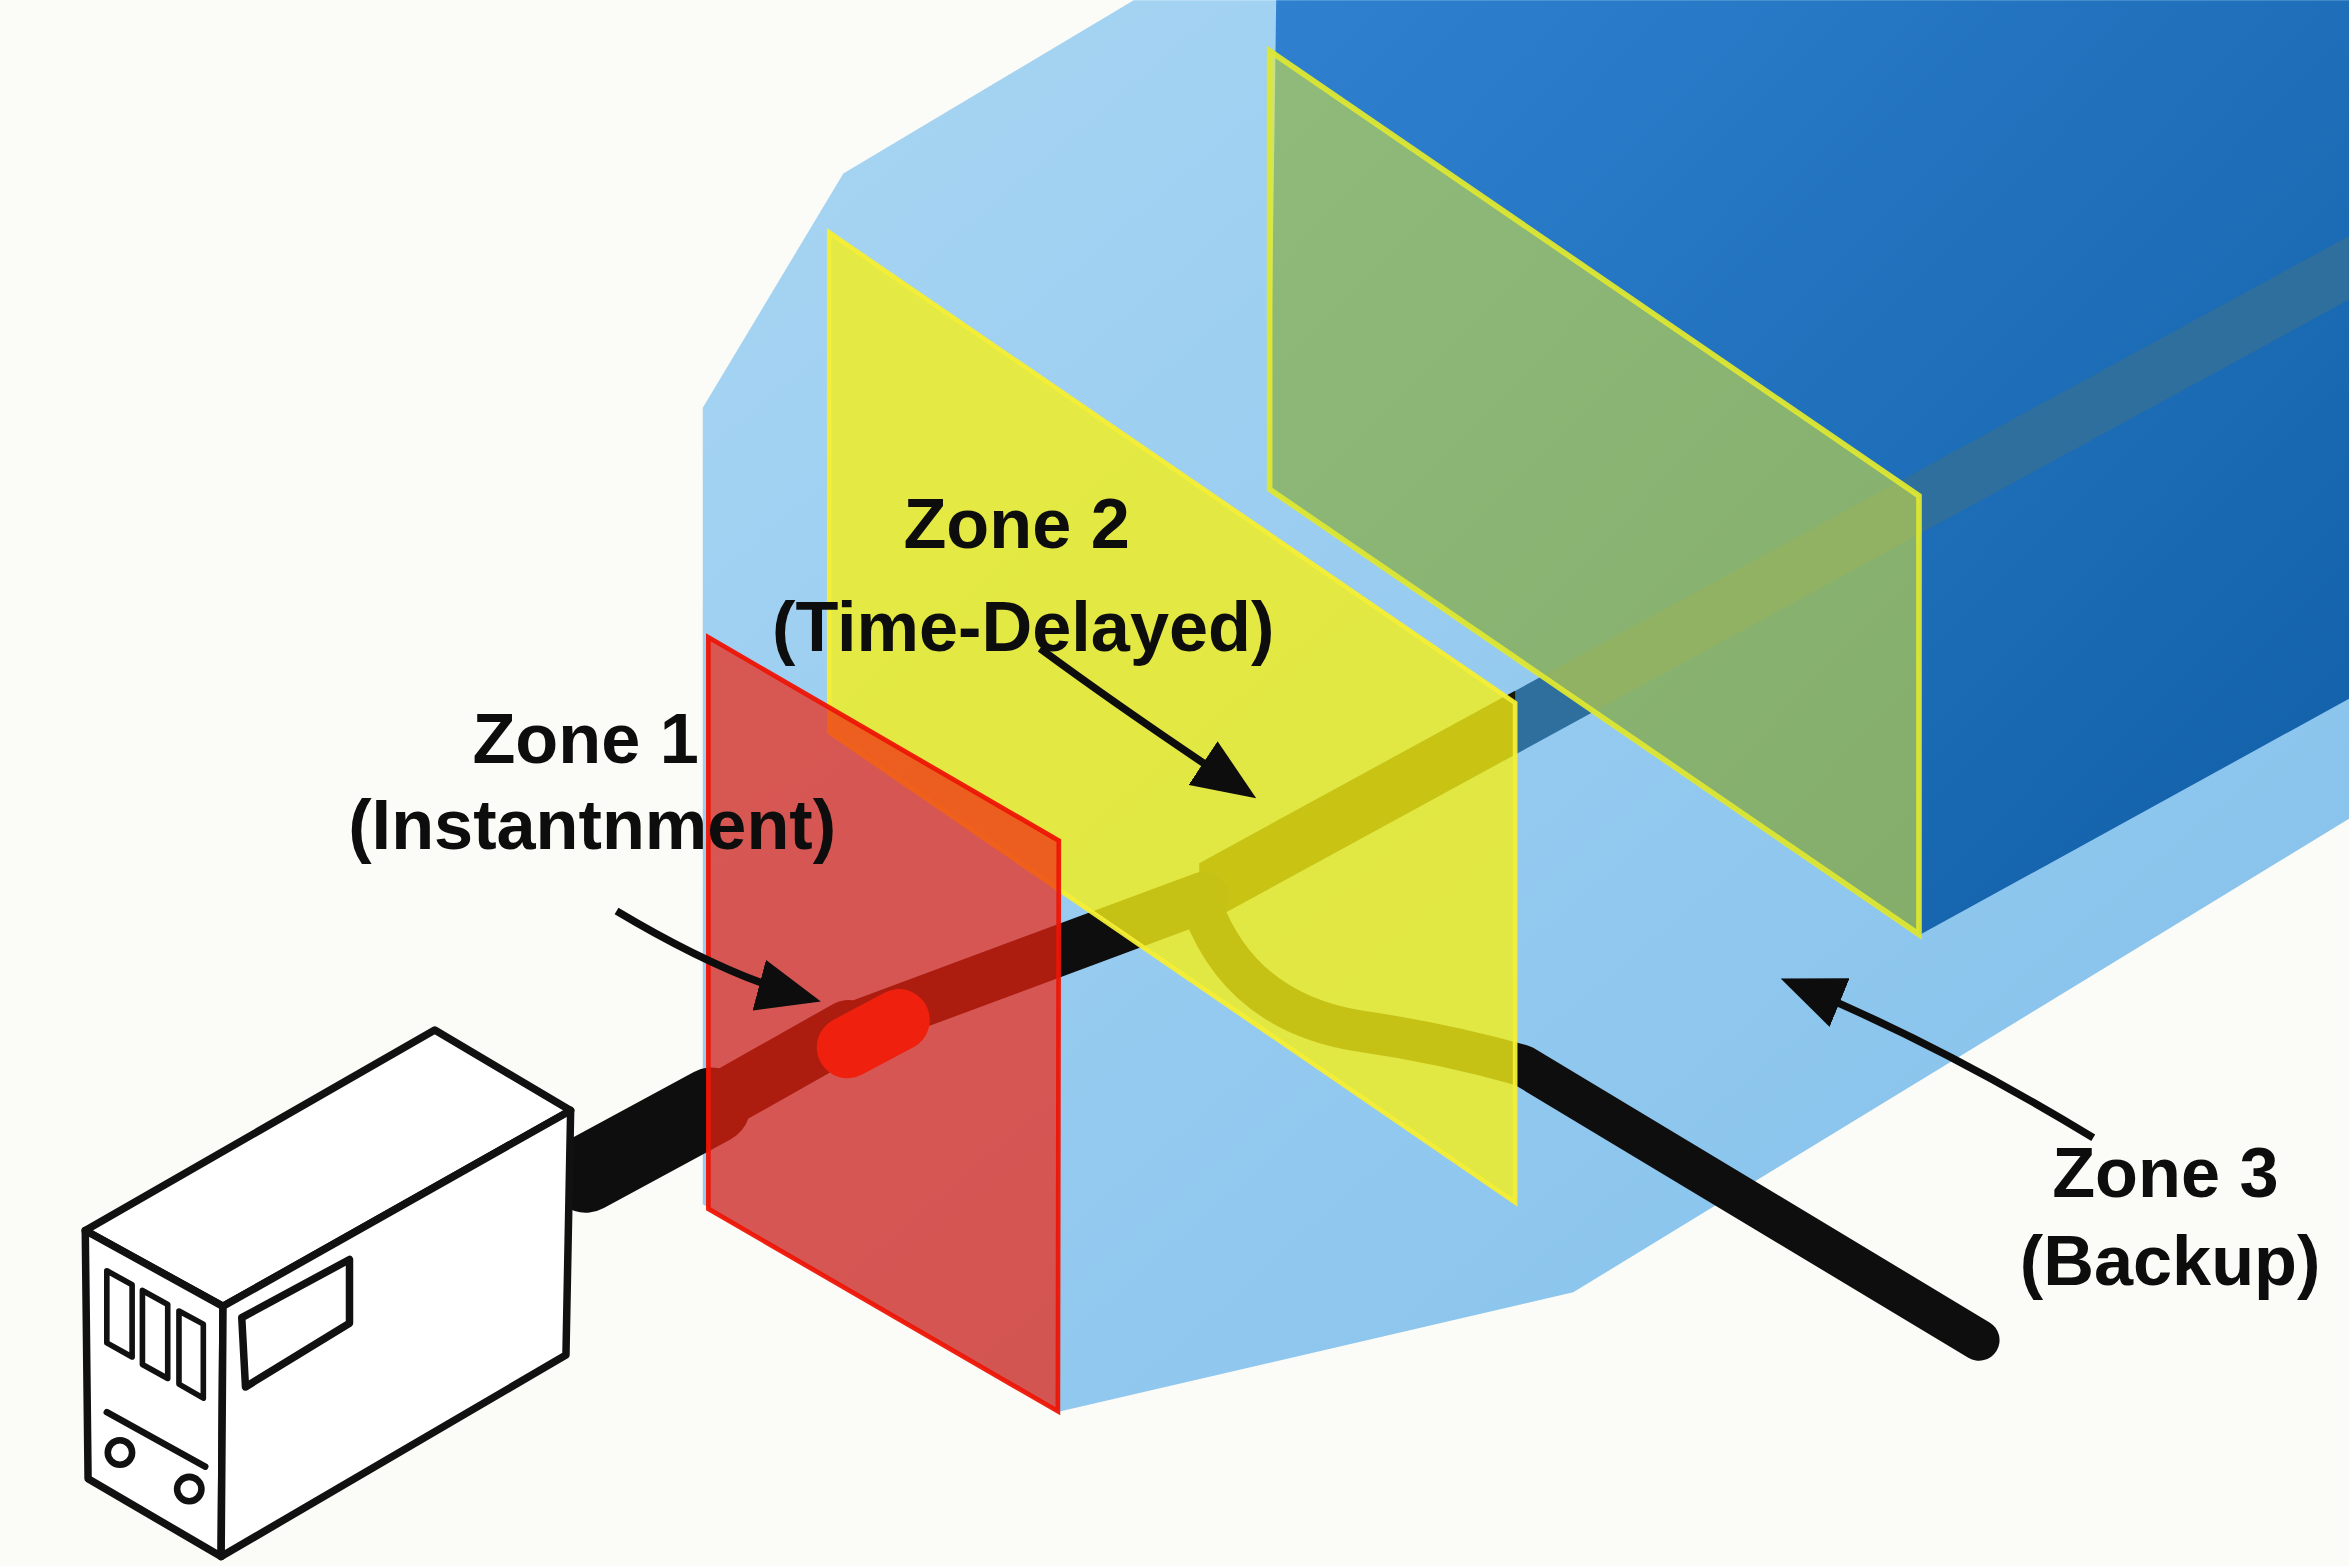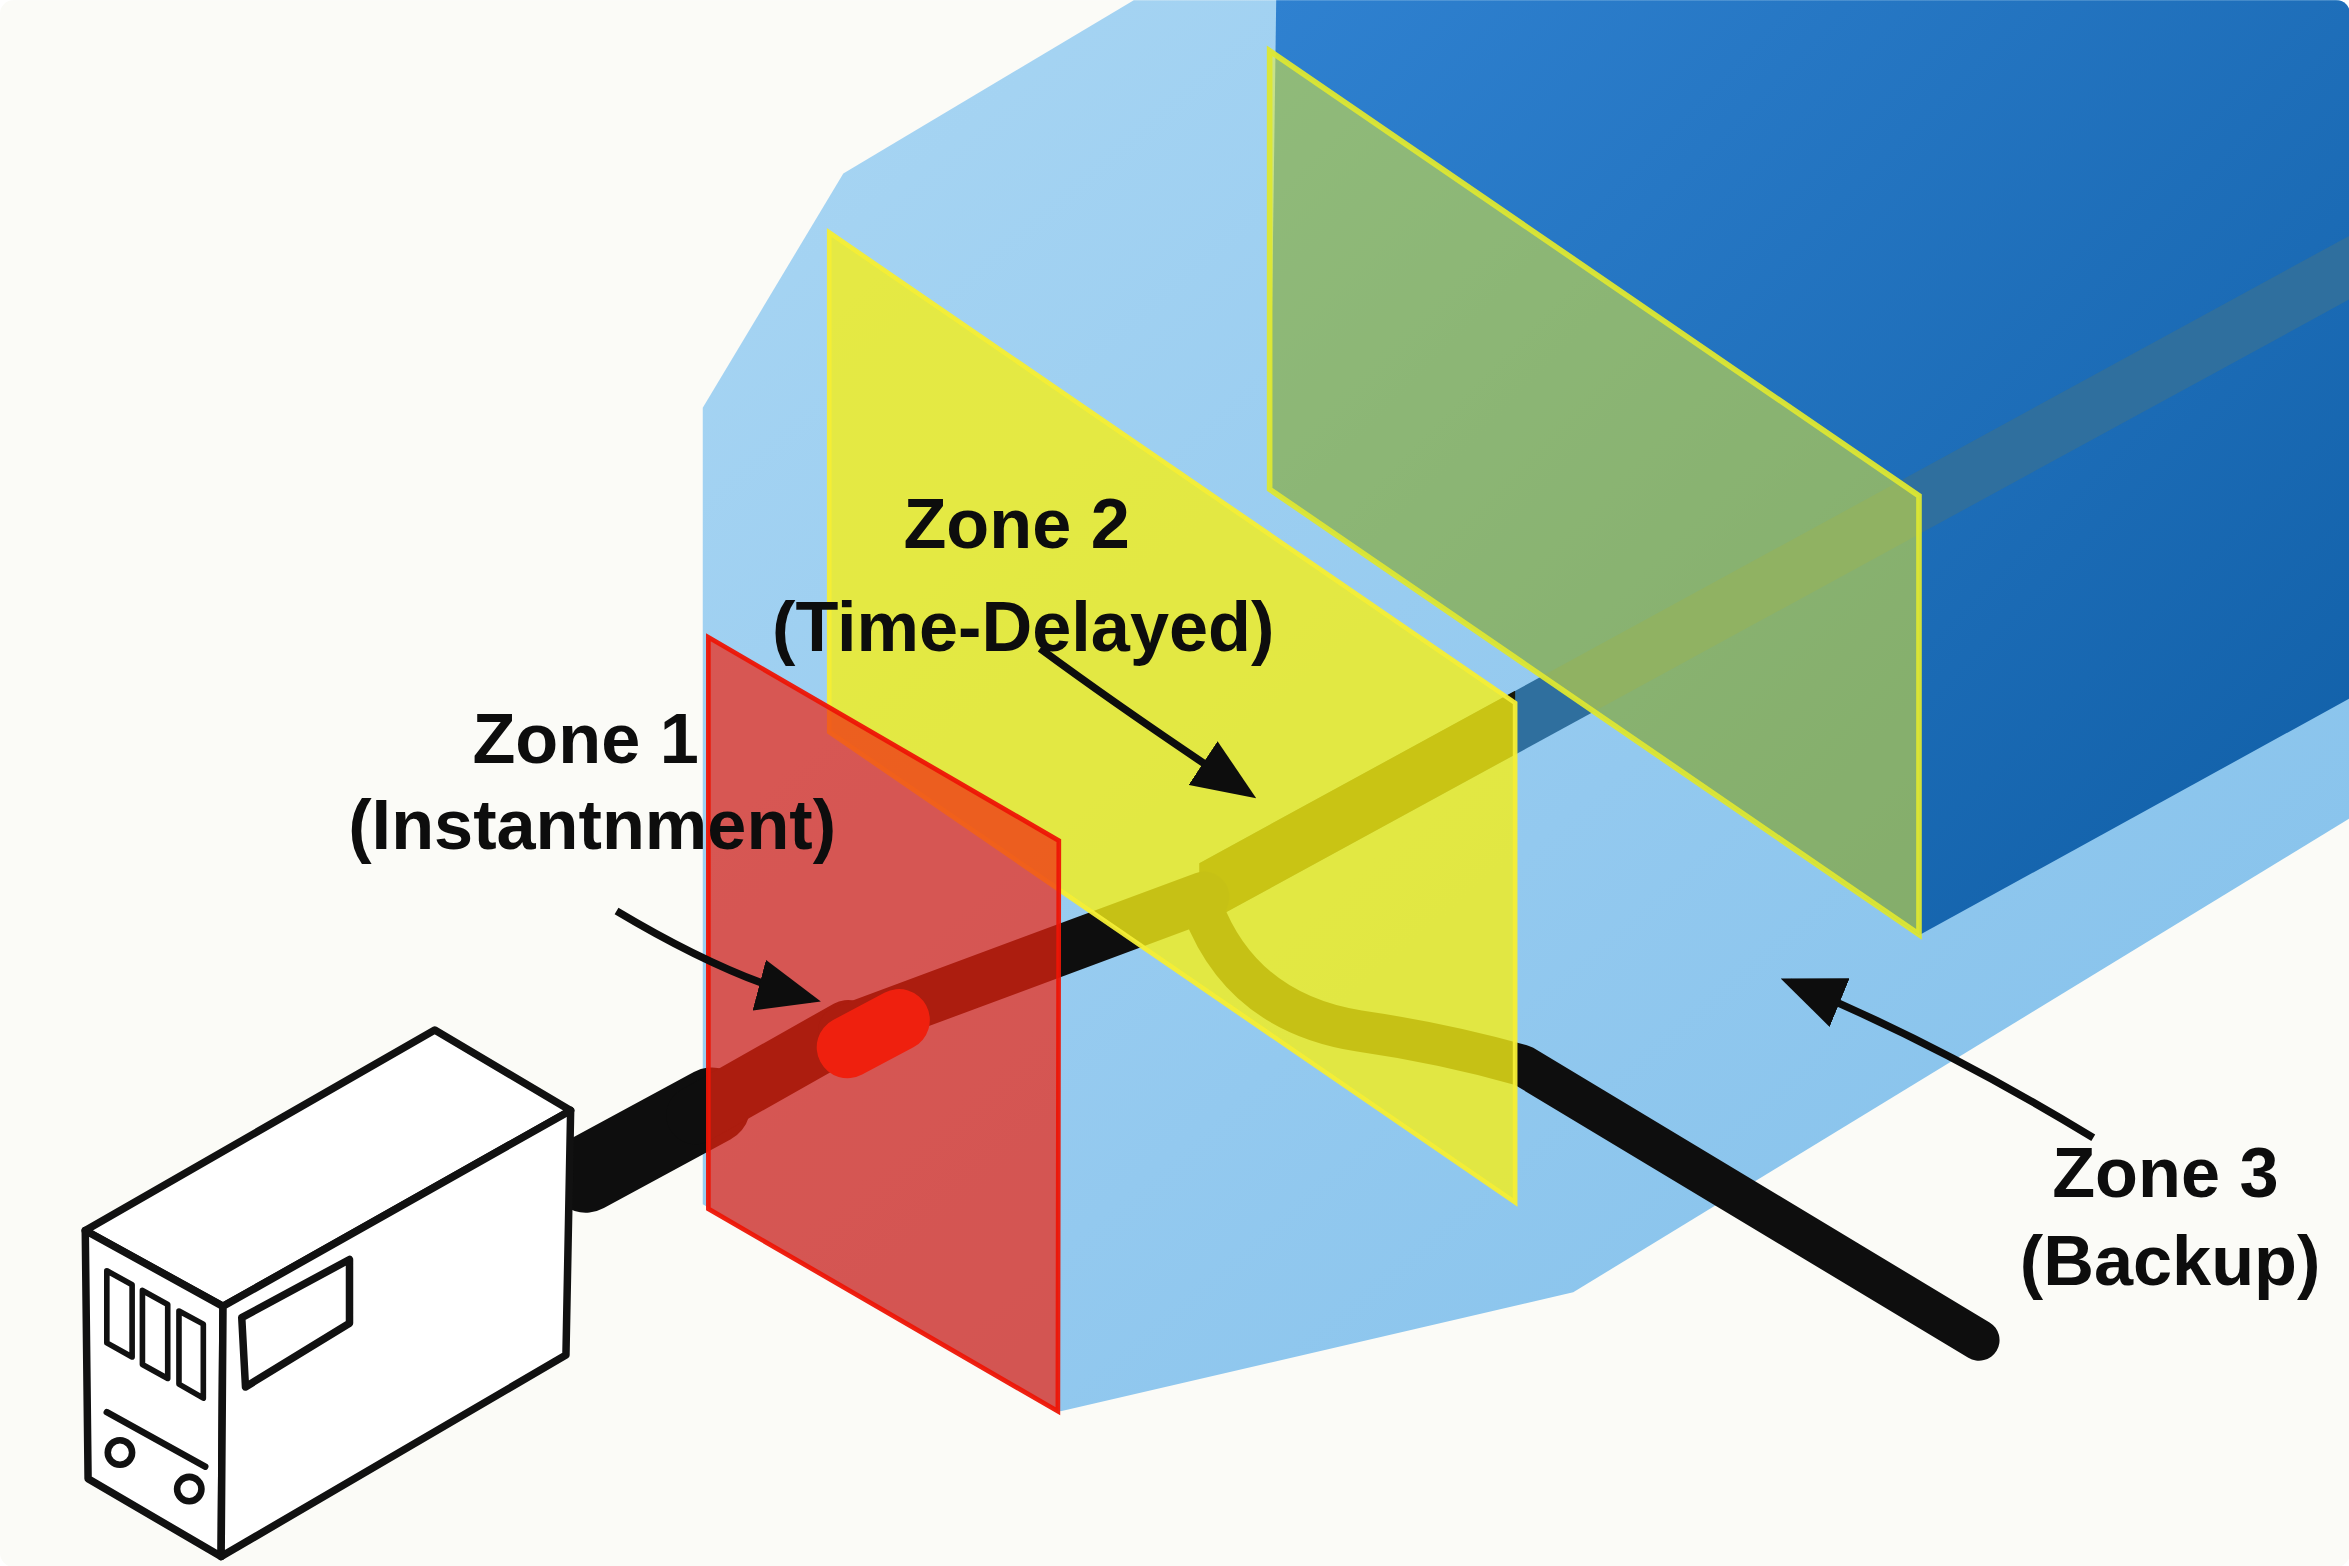--- a/index.html
+++ b/index.html
@@ -1,16 +1,16 @@
 <!DOCTYPE html>
 <html style="font-size:15px"><head>
 <meta charset="utf-8">
 <style>
   html,body{margin:0;padding:0;background:#fff;}
-  .stage{width:2350px;height:1567px;overflow:hidden;border-radius:14px;}
+  .stage{width:2350px;height:1567px;overflow:hidden;}
   svg{display:block;}
   text{font-family:"Liberation Sans","DejaVu Sans",sans-serif;font-weight:700;}
   .zlabel{font-size:75px;}
 </style>
 </head>
 <body>
 
 <div class="stage">
 <svg width="2350" height="1567" viewBox="0 0 2508 1672" xmlns="http://www.w3.org/2000/svg">
 

